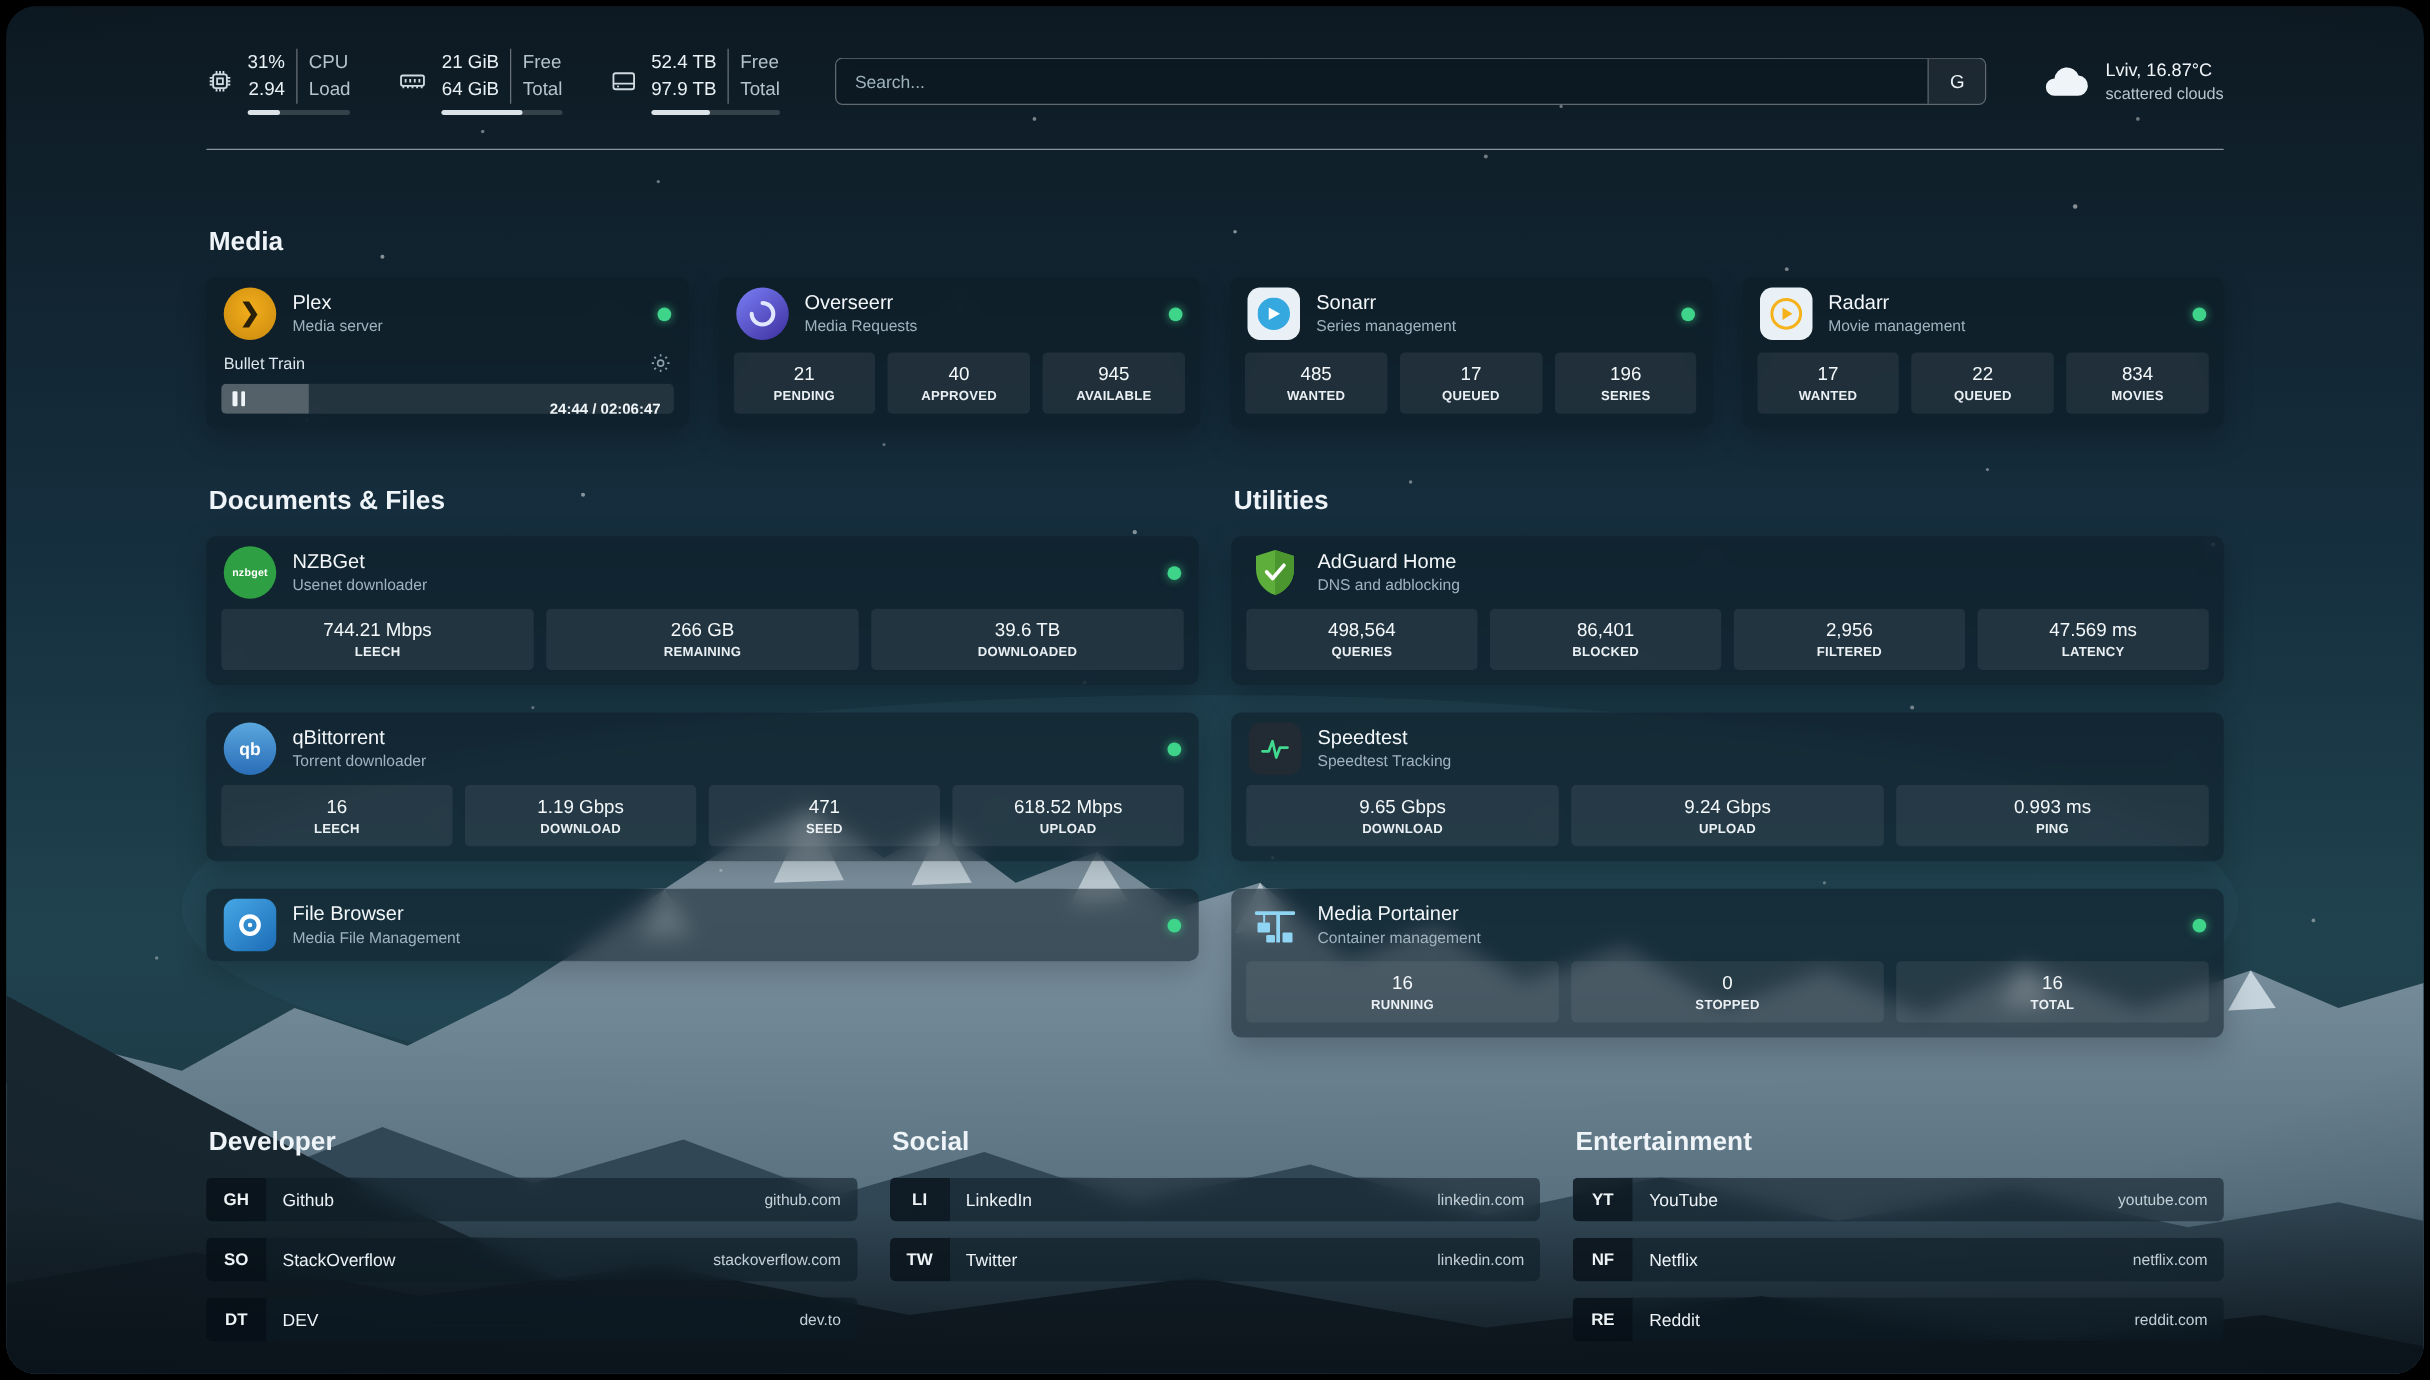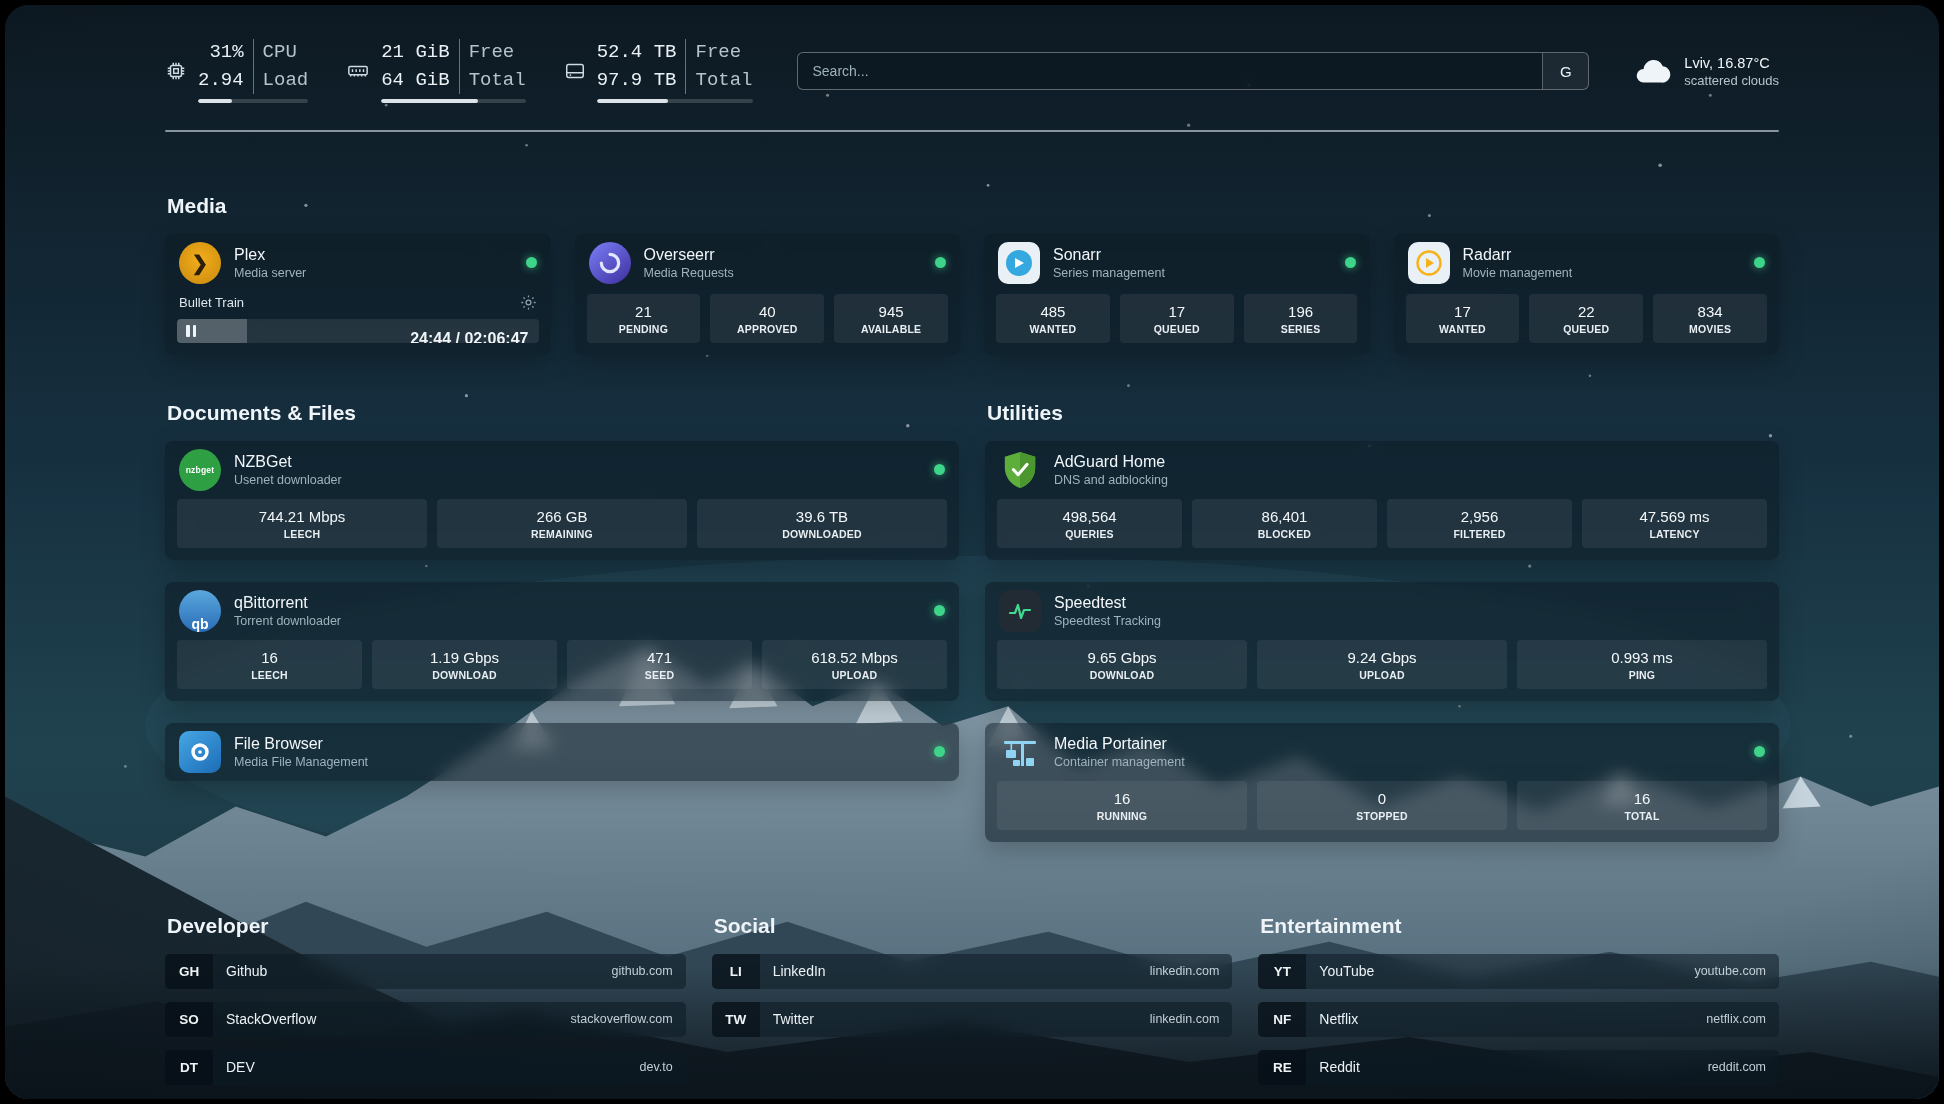--- a/index.html
+++ b/index.html
@@ -26,21 +26,21 @@
     position:relative; z-index:2; height:100%;
     padding:0 160px;
   }
 
   
   .topbar { display:flex; align-items:center; gap:44px; padding-top:34px; }
   .sys-stats { display:flex; gap:38px; }
   .stat-group { display:flex; align-items:center; gap:11px; }
   .sys-icon { color:#cfdae1; display:flex; }
   .stat-body { display:flex; flex-direction:column; }
-  .stat-text { display:flex; font-size:19px; line-height:1.45;font-family:Liberation Mono, monospace; }
+  .stat-text { display:flex; font-size:15px; line-height:1.45; }
   .stat-vals { display:flex; flex-direction:column; align-items:flex-end; color:#eaf1f5; padding-right:9px; border-right:1px solid rgba(255,255,255,.38); }
   .stat-labels { display:flex; flex-direction:column; color:#b4c3cc; padding-left:9px; }
   .stat-bar { height:4px; border-radius:2px; background:rgba(255,255,255,.16); margin-top:5px; overflow:hidden; }
   .stat-bar .fill { height:100%; background:#dbe3e8; border-radius:2px; width:0; }
 
   .searchbox { flex:1; display:flex; align-items:center; height:38px; background:rgba(10,22,30,.45); border:1px solid rgba(255,255,255,.35); border-radius:6px; overflow:hidden; backdrop-filter:blur(6px); }
   .searchbox input { flex:1; height:100%; background:transparent; border:none; outline:none; color:#e6edf2; font-size:14px; padding:0 15px; font-family:inherit; }
   .searchbox input::placeholder { color:#9fb2bc; }
   .search-btn { width:46px; height:100%; border:none; border-left:1px solid rgba(255,255,255,.28); background:rgba(255,255,255,.07); color:#edf3f6; font-size:15px; font-weight:500; cursor:pointer; font-family:inherit; }
 
@@ -78,35 +78,35 @@
   .stat-label { font-size:10.5px; font-weight:700; color:#e9eff3; margin-top:3px; letter-spacing:.2px; }
 
   
   .icon-40 { width:42px; height:42px; border-radius:50%; display:flex; align-items:center; justify-content:center; flex:none; }
   .plex-icon { background:radial-gradient(circle at 50% 42%, #f3ae1c, #c8890e); }
   .plex-glyph { color:#2a1f08; font-size:20px; font-weight:700; line-height:1; }
   .overseerr-icon { background:linear-gradient(140deg,#7b7ff7,#3d2f9e); }
   .sonarr-icon, .radarr-icon { background:#eaf1f6; border-radius:10px; }
   .nzbget-icon { background:#2ea043; }
   .nzbget-text { color:#fff; font-size:8.5px; font-weight:700; letter-spacing:.2px; }
-  .qb-icon { background:linear-gradient(180deg,#5aa7dd,#2a6db8);align-items:flex-end; }
+  .qb-icon { background:linear-gradient(180deg,#5aa7dd,#2a6db8); }
   .qb-text { color:#fff; font-size:14px; font-weight:700; }
   .filebrowser-icon { background:linear-gradient(140deg,#46a7e6,#1c6cb5); border-radius:10px; }
   .speedtest-icon { background:#222b33; border-radius:10px; }
   .transparent-icon { background:transparent; border-radius:0; }
 
   
   .player-row { display:flex; align-items:center; padding:2px 14px 0; }
   .track { font-size:13px; color:#dde7ed; }
   .gear { margin-left:auto; color:#8ea2ae; display:flex; cursor:pointer; }
   .player-bar { position:relative; margin:8px 12px 12px; height:24px; border-radius:4px; background:rgba(255,255,255,.09); display:flex; align-items:center; overflow:hidden; cursor:pointer; }
   .bar-fill { position:absolute; left:0; top:0; bottom:0; background:rgba(255,255,255,.22); width:0; }
   .pause { position:relative; margin-left:9px; display:flex; gap:3px; cursor:pointer; }
   .pause i { width:3.5px; height:12px; background:#eef4f7; border-radius:1px; display:block; }
-  .time { position:relative; margin-left:auto; padding-right:10px; font-size:16px; font-weight:600; color:#f0f5f8;margin-top:16px; }
+  .time { position:relative; margin-left:auto; padding-right:10px; font-size:12px; font-weight:600; color:#f0f5f8;margin-top:16px; }
 
   
   .bookmarks { margin-top:72px; display:grid; grid-template-columns:repeat(3,1fr); gap:26px; align-items:start; }
   .bm-row { display:flex; align-items:center; height:35px; background:rgba(12,27,37,.55); border-radius:5px; margin-bottom:13px; overflow:hidden; backdrop-filter:blur(8px); cursor:pointer;justify-content:center; }
   .bm-abbr { width:48px; align-self:stretch; background:rgba(3,10,15,.5); display:flex; align-items:center; justify-content:center; font-size:13.5px; font-weight:600; color:#eef3f6; flex:none; }
   .bm-name { margin-left:13px; font-size:14px; color:#ecf2f6; }
   .bm-url { margin-left:auto; padding-right:13px; font-size:12.5px; color:#c2cfd7; }
 </style>
 </head>
 <body>

